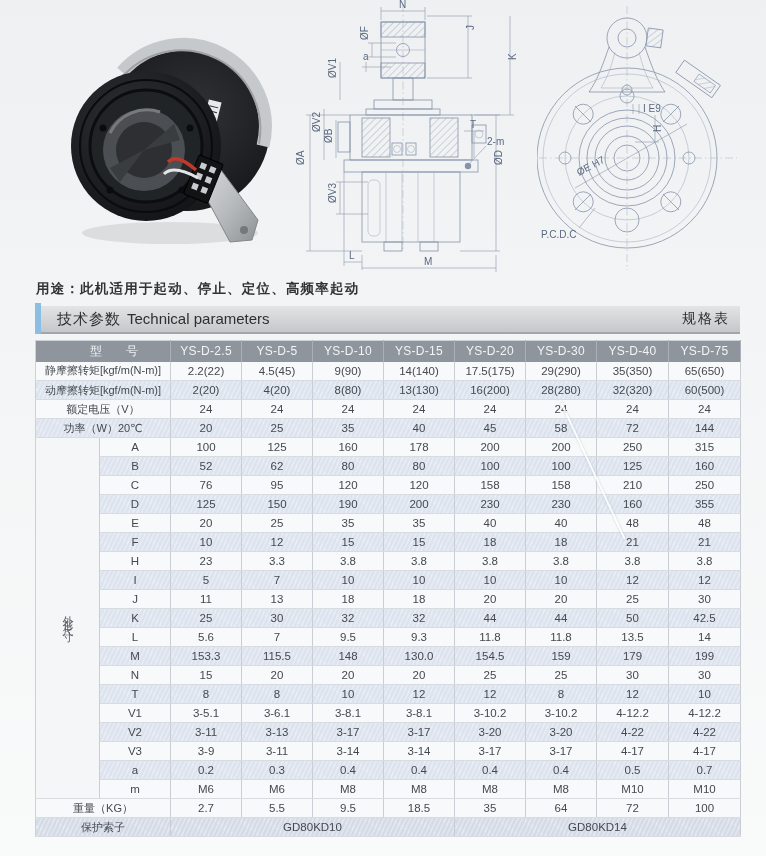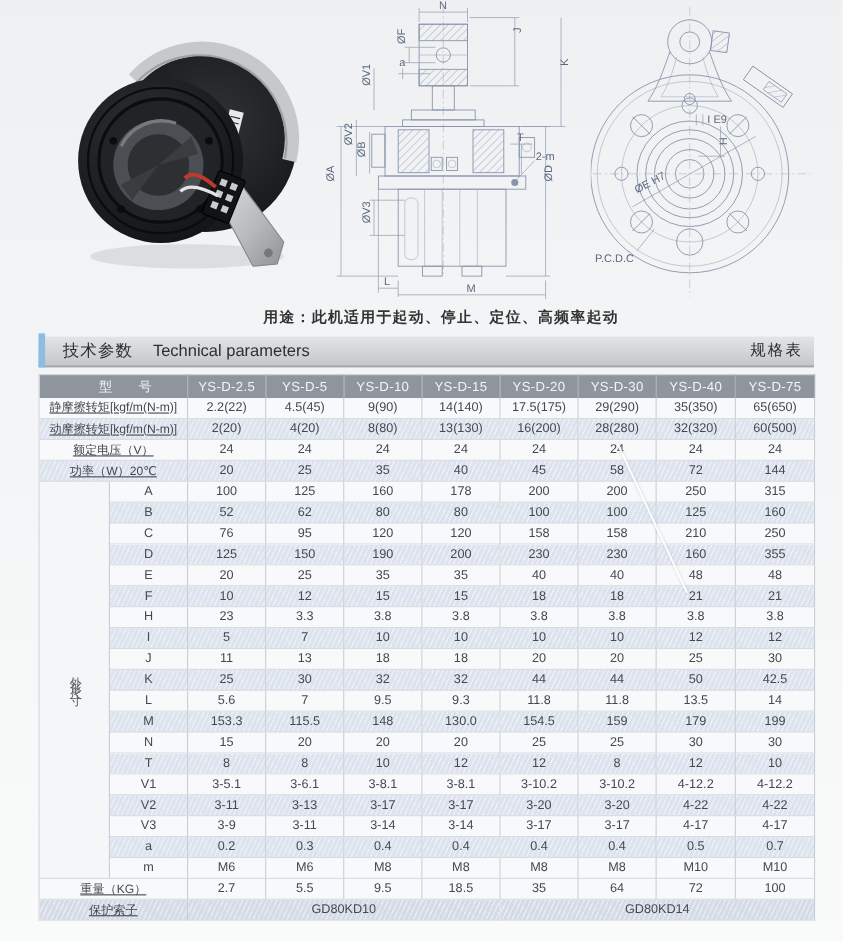--- a/index.html
+++ b/index.html
@@ -8,41 +8,41 @@
     font-family:"Liberation Sans","DejaVu Sans",sans-serif;
     background:linear-gradient(180deg,#eef0f1 0%,#f3f4f5 35%,#f9fafa 100%);
     position:relative; color:#43474d;
   }
   .top-area { position:relative; height:278px; }
   .top-area svg { position:absolute; }
   #photo-svg   { left:50px; top:28px; }
   #section-svg { left:288px; top:0; }
   #front-svg   { left:537px; top:0; }
 
-  .usage-line { margin:2px 0 0 36px; font-size:13.5px; color:#333; letter-spacing:1.2px; font-weight:bold;text-align:center; }
+  .usage-line { margin:2px 0 0 36px; font-size:13.5px; color:#333; letter-spacing:1.2px; font-weight:bold; }
 
   .band { position:relative; margin:8px 26px 0 35px; width:705px; height:28px;
     background:linear-gradient(180deg,#e3e4e5 0%,#d2d4d5 55%,#c5c7c9 100%);
     border-bottom:2px solid #a3a6a9; display:flex; align-items:center; }
   .band-accent { position:absolute; left:0; top:-3px; bottom:-2px; width:6px; background:#8cbde2; }
   .band-title { margin-left:22px; font-size:15px; color:#2d2f31; letter-spacing:1px; }
-  .band-title .en { margin-left:18px; letter-spacing:0; }
+  .band-title .en { margin-left:6px; letter-spacing:0; }
   .band-right { margin-left:auto; margin-right:10px; font-size:14px; color:#2d2f31; letter-spacing:2px; }
 
   table.spec { margin:6px 26px 0 35px; width:705px; border-collapse:collapse; table-layout:fixed;
     font-size:11.5px; color:#45494f; border:1px solid #ccd1d7; background:#fff; }
   table.spec th { background:#8e959d; color:#f2f4f6; font-weight:normal; height:21px;
     border-right:1px solid #aab0b6; font-size:12px; letter-spacing:0.3px; }
   table.spec td { height:19px; text-align:center; border-right:1px solid #c9ced5;
     border-bottom:1px solid #d8dbdf; padding:0 2px; white-space:nowrap; overflow:hidden; }
   tr.row-white td { background:#f7f9fa; }
   tr.row-blue td { background-color:#dce3ee;
     background-image:repeating-linear-gradient(115deg, rgba(255,255,255,0.55) 0px, rgba(255,255,255,0.55) 1px, rgba(0,0,0,0) 1px, rgba(0,0,0,0) 4px); }
   tr.protector td { background-color:#d4dbe7; }
-  td.row-label { font-size:11px; letter-spacing:0;text-decoration:underline; }
+  td.row-label { font-size:11px; letter-spacing:0; }
   td.dim-label { font-size:11.5px; }
   td.dim-group { background:#f4f6f8 !important; vertical-align:middle; }
   td.dim-group .vert { writing-mode:vertical-rl; letter-spacing:5px; font-size:11px; color:#55595f; display:inline-block; }
 
   .scratch { position:absolute; left:592px; top:396px; width:2px; height:150px;
     background:rgba(255,255,255,0.8); box-shadow:0 0 2px rgba(150,155,160,0.5);
     transform:rotate(-25deg); z-index:4; pointer-events:none; }
 
   .dwg { stroke:#8593ab; stroke-width:0.8; fill:none; }
   .dwg-thin { stroke:#9aa6ba; stroke-width:0.5; fill:none; }

